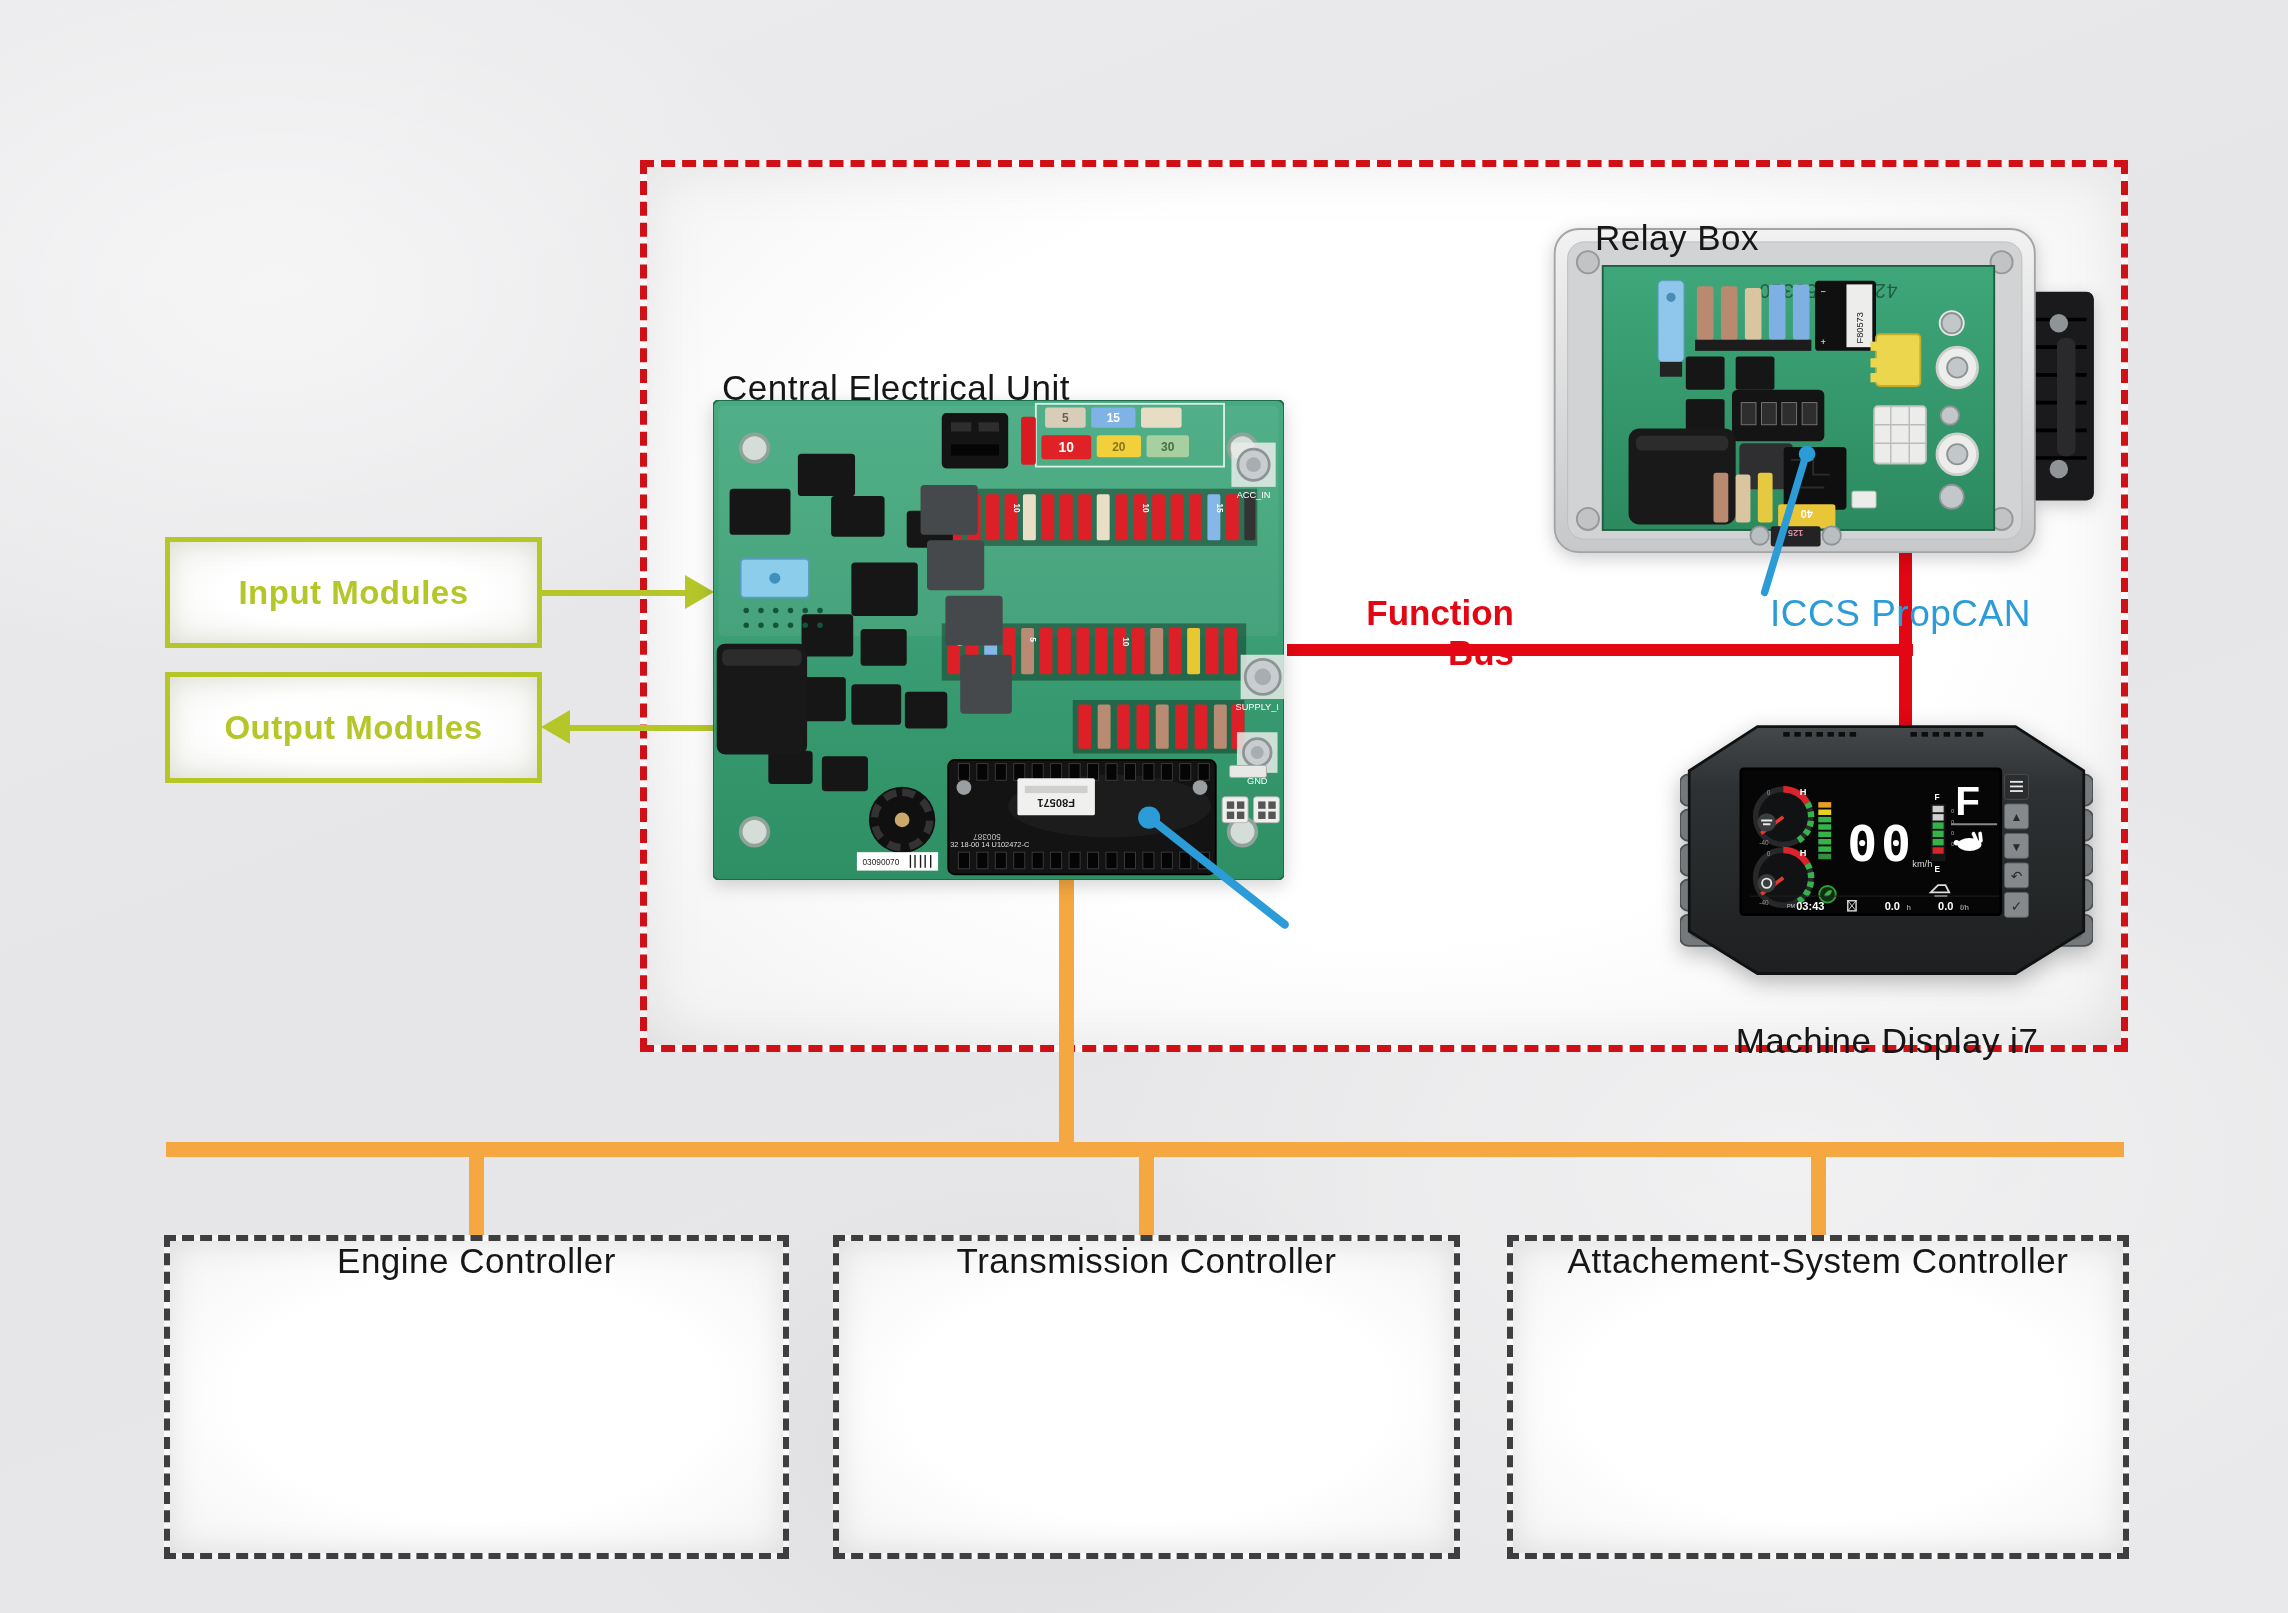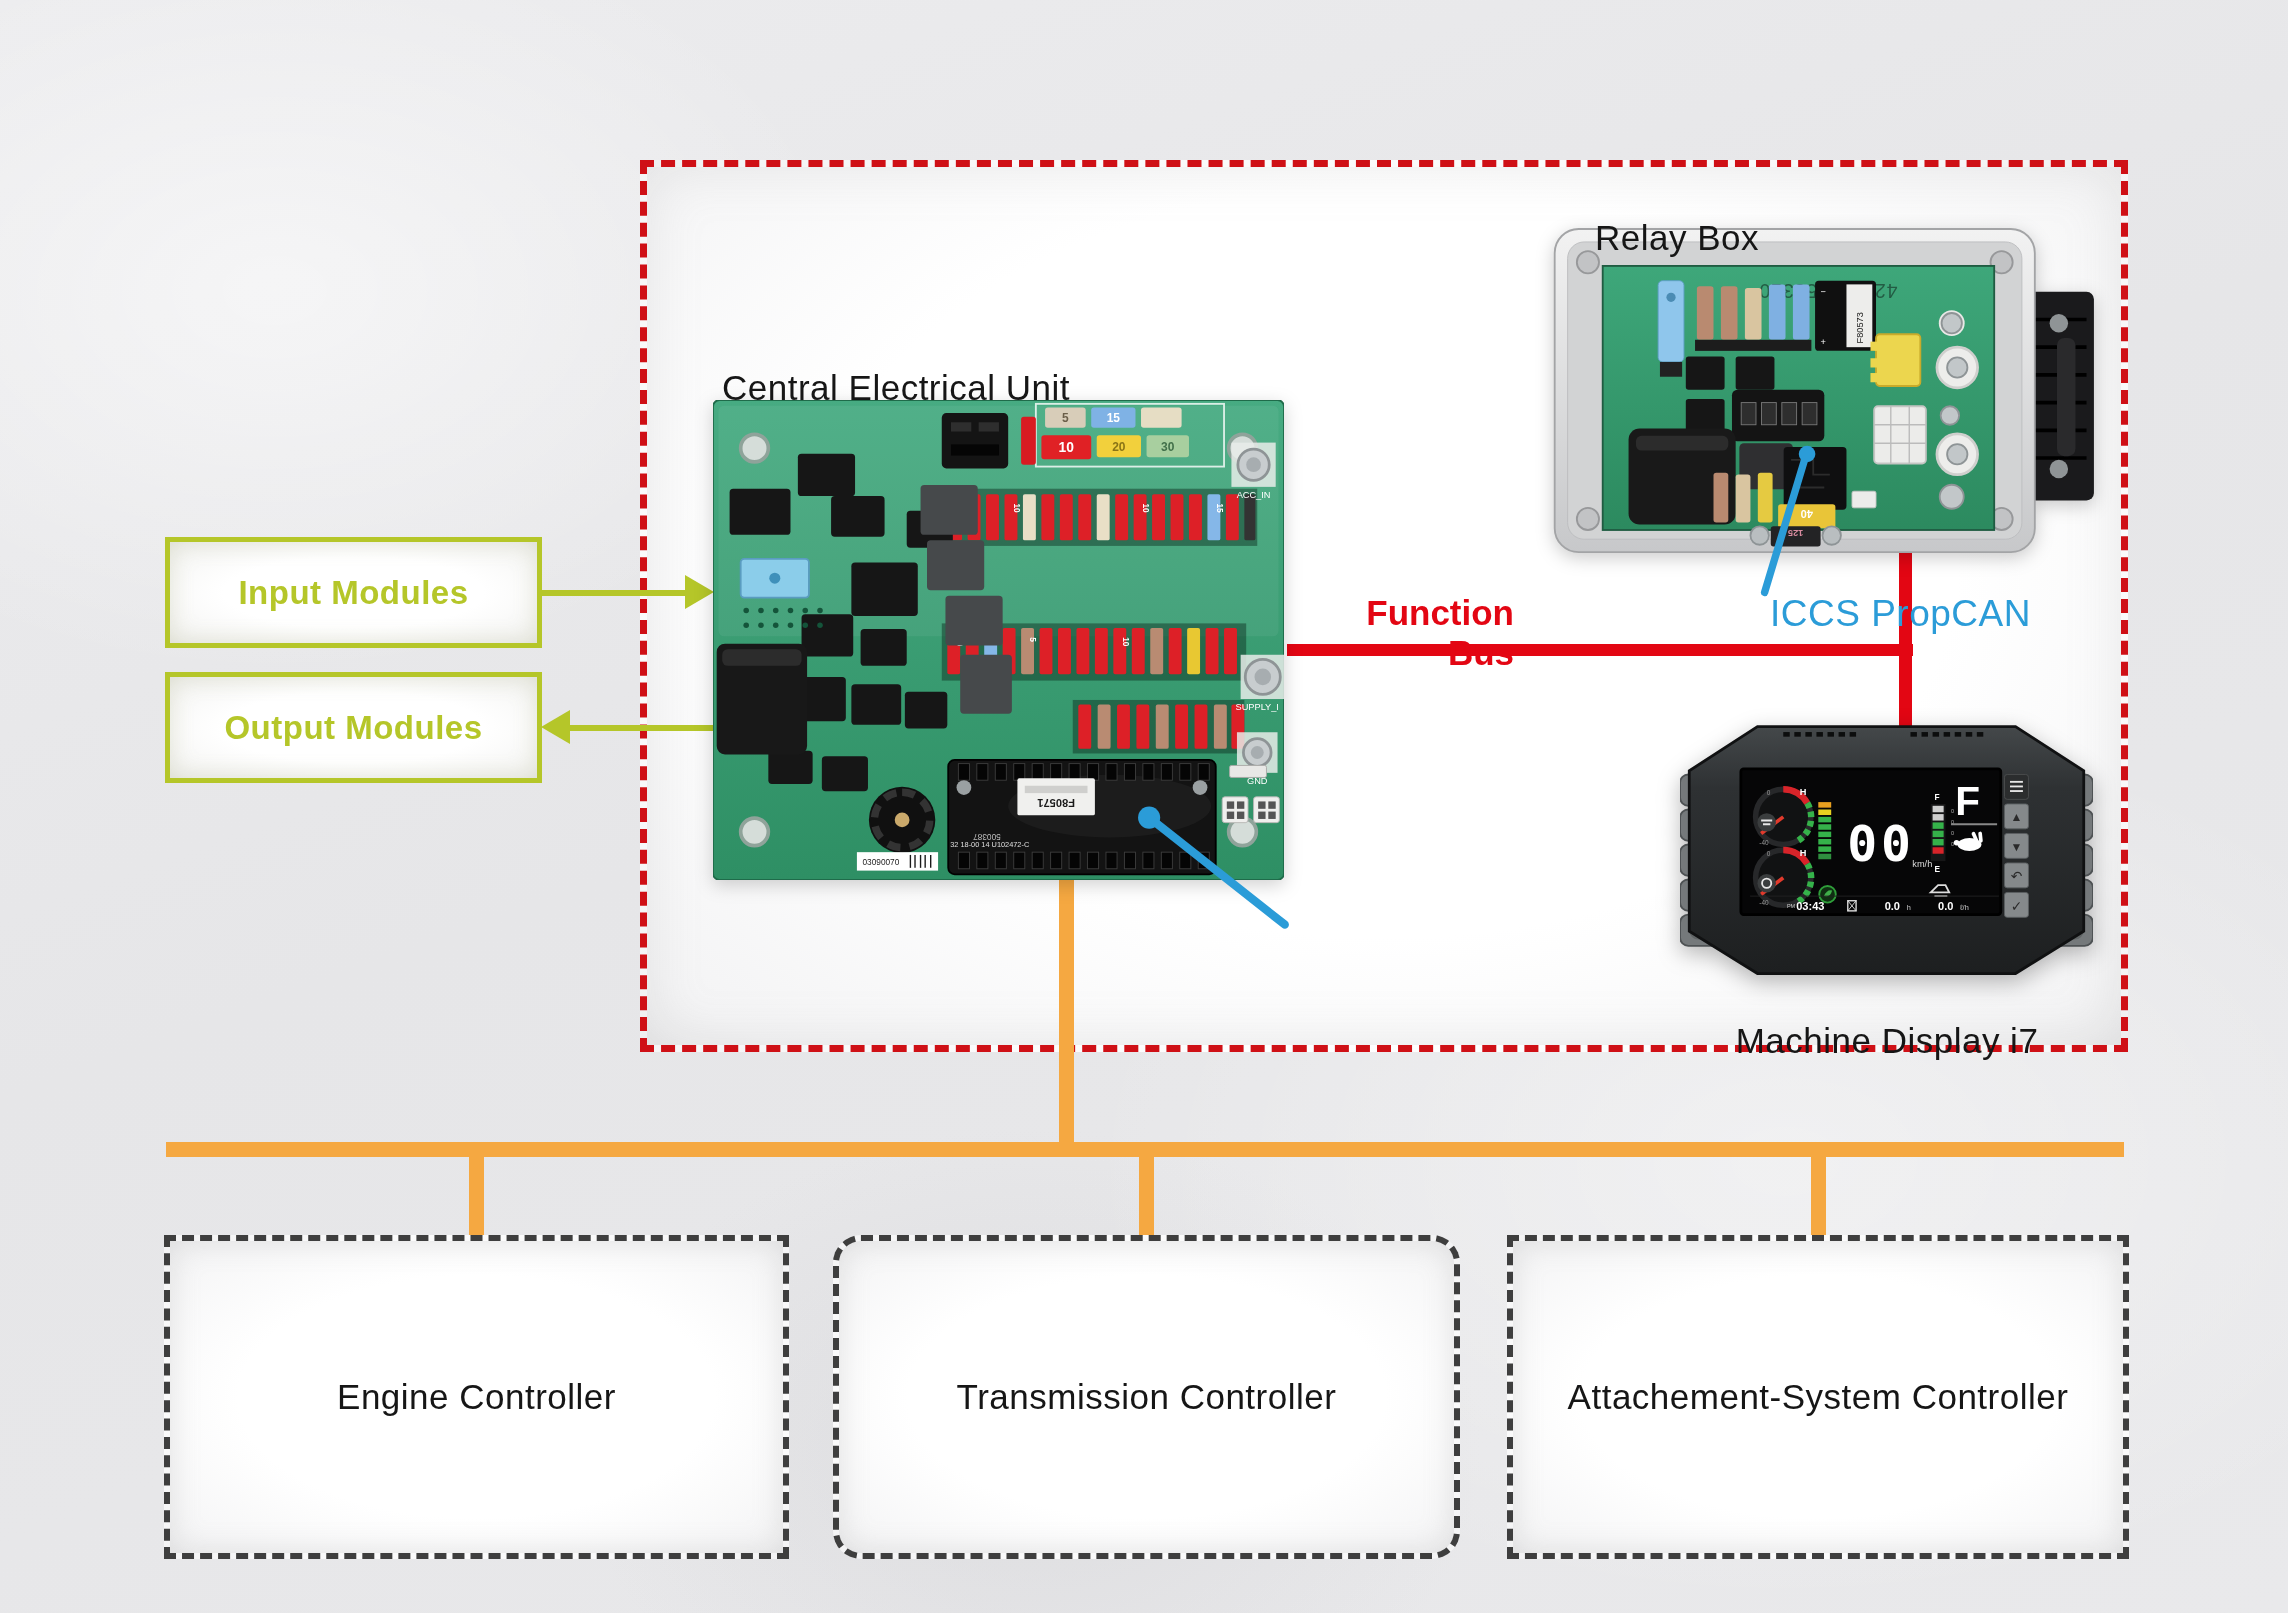--- a/index.html
+++ b/index.html
@@ -29,21 +29,21 @@
   }
   .limebox span{font-weight:bold;font-size:33px;color:#b5c629;letter-spacing:0.5px;}
   .limeline{background:#b5c629;height:5.5px;}
   .tri-r{width:0;height:0;border-top:17.5px solid transparent;border-bottom:17.5px solid transparent;border-left:29.5px solid #b5c629;}
   .tri-l{width:0;height:0;border-top:17.5px solid transparent;border-bottom:17.5px solid transparent;border-right:29.5px solid #b5c629;}
   
   .ctrlbox{
     box-sizing:border-box;border:6.5px dashed #3e3e3e;
     background:radial-gradient(ellipse at center,#ffffff 55%,#f3f3f4 100%);
     box-shadow:inset 0 0 29.5px rgba(150,150,150,.25);
-    display:flex;align-items:center;justify-content:center;
+    display:flex;align-items:flex-start;justify-content:center;
   }
   .ctrlbox span{font-size:35px;color:#161616;letter-spacing:0.5px;}
   
   .h-label{font-size:35px;color:#161616;letter-spacing:0.5px;margin-top:28px;}
   .red-label{font-size:35px;font-weight:bold;color:#e30613;}
   .blue-label{font-size:37px;color:#2b9cd8;letter-spacing:0.5px;}
   .orange-label{font-size:42px;font-weight:bold;color:#f59b1c;line-height:55px;}
   
   .redline{background:#e30613;}
   .orangeline{background:#f5a841;}
@@ -608,21 +608,21 @@
 
   <div class="abs h-label" style="left:722px;top:340px;">Central Electrical Unit</div>
   <div class="abs h-label" style="left:1595px;top:190px;">Relay Box</div>
   <div class="abs red-label" style="left:1292px;top:593px;width:222px;text-align:right;">Function Bus</div>
   <div class="abs blue-label" style="left:1734px;top:593px;margin-left:36px;">ICCS PropCAN</div>
   <div class="abs h-label" style="left:1682px;top:993px;width:410px;text-align:center;">Machine Display i7</div>
 
   <div class="abs ctrlbox" style="left:164px;top:1235px;width:625px;height:324px;">
     <span>Engine Controller</span>
   </div>
-  <div class="abs ctrlbox" style="left:833px;top:1235px;width:627px;height:324px;border-radius:28px;">
+  <div class="abs ctrlbox" style="left:833px;top:1235px;width:627px;height:324px;">
     <span>Transmission Controller</span>
   </div>
   <div class="abs ctrlbox" style="left:1507px;top:1235px;width:622px;height:324px;">
     <span>Attachement-System Controller</span>
   </div>
 
 </div>
 
 
 </body></html>

